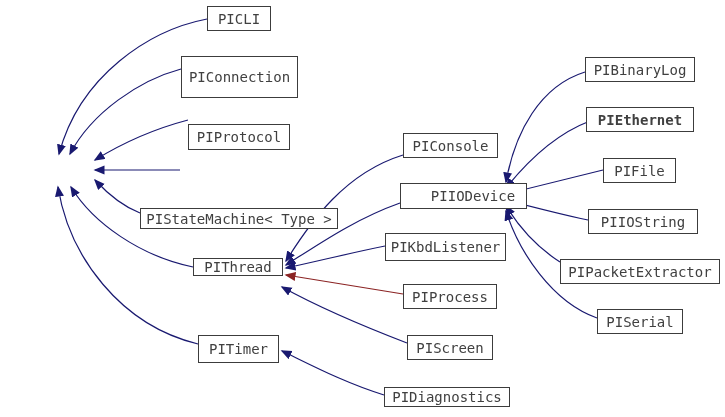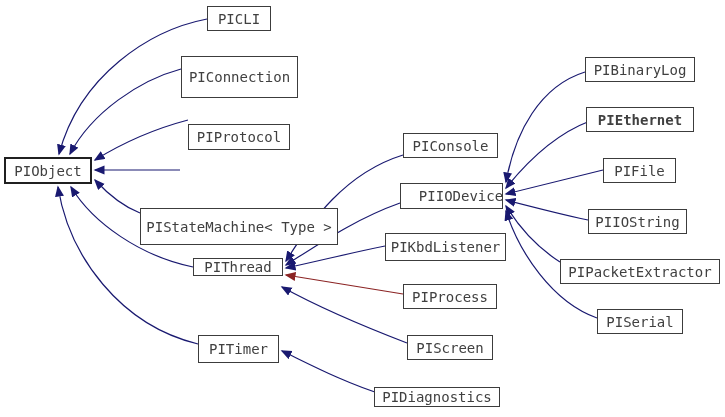--- a/index.html
+++ b/index.html
@@ -69,32 +69,31 @@
       <path d="M407,343 C355,323 311,303 282,287" fill="none" stroke="#191970" stroke-width="1.2" marker-end="url(#arrow-blue)"></path>
       <path d="M585,72 C540,86 515,132 506,182" fill="none" stroke="#191970" stroke-width="1.2" marker-end="url(#arrow-blue)"></path>
       <path d="M590,121 C553,135 526,163 506,188" fill="none" stroke="#191970" stroke-width="1.2" marker-end="url(#arrow-blue)"></path>
       <path d="M603,170 C570,178 538,186 506,194" fill="none" stroke="#191970" stroke-width="1.2" marker-end="url(#arrow-blue)"></path>
       <path d="M588,220 C560,214 533,207 506,200" fill="none" stroke="#191970" stroke-width="1.2" marker-end="url(#arrow-blue)"></path>
       <path d="M560,262 C538,248 519,227 506,206" fill="none" stroke="#191970" stroke-width="1.2" marker-end="url(#arrow-blue)"></path>
       <path d="M597,318 C552,302 519,252 506,211" fill="none" stroke="#191970" stroke-width="1.2" marker-end="url(#arrow-blue)"></path>
       <path d="M384,395 C345,383 311,365 282,351" fill="none" stroke="#191970" stroke-width="1.2" marker-end="url(#arrow-blue)"></path>
     </svg>
 
-<div class="node main" style="left: 4px; top: 157px; width: 88px; height: 27px;">PIObject</div>
     <div class="node" style="left: 207px; top: 6px; width: 64px; height: 25px;">PICLI</div>
     <div class="node" style="left: 181px; top: 56px; width: 117px; height: 42px;">PIConnection</div>
     <div class="node" style="left: 188px; top: 124px; width: 102px; height: 26px;">PIProtocol</div>
-    <div class="node" style="left: 140px; top: 208px; width: 198px; height: 37px;">PIStateMachine&lt; Type &gt;</div>
+    <div class="node" style="left: 140px; top: 208px; width: 198px; height: 21px;">PIStateMachine&lt; Type &gt;</div>
     <div class="node" style="left: 193px; top: 258px; width: 90px; height: 18px;">PIThread</div>
     <div class="node" style="left: 198px; top: 335px; width: 81px; height: 28px;">PITimer</div>
     <div class="node" style="left: 403px; top: 133px; width: 95px; height: 25px;">PIConsole</div>
-    <div class="node" style="left: 400px; top: 183px; width: 103px; height: 26px; padding-left: 19px;">PIIODevice</div>
+    <div class="node" style="left: 400px; top: 183px; width: 127px; height: 26px; padding-left: 19px;">PIIODevice</div>
     <div class="node" style="left: 385px; top: 233px; width: 121px; height: 28px;">PIKbdListener</div>
     <div class="node" style="left: 403px; top: 284px; width: 94px; height: 25px;">PIProcess</div>
     <div class="node" style="left: 407px; top: 335px; width: 86px; height: 25px;">PIScreen</div>
-    <div class="node" style="left: 374px; top: 387px; width: 126px; height: 20px;">PIDiagnostics</div>
+    <div class="node" style="left: 384px; top: 387px; width: 126px; height: 20px;">PIDiagnostics</div>
     <div class="node" style="left: 585px; top: 57px; width: 110px; height: 25px;">PIBinaryLog</div>
     <div class="node" style="left: 586px; top: 107px; width: 108px; height: 25px; font-weight: bold;">PIEthernet</div>
     <div class="node" style="left: 603px; top: 158px; width: 73px; height: 25px; text-align: right;">PIFile</div>
-    <div class="node" style="left: 588px; top: 209px; width: 99px; height: 25px; text-align: center;">PIIOString</div>
+    <div class="node" style="left: 588px; top: 209px; width: 110px; height: 25px; text-align: center;">PIIOString</div>
     <div class="node" style="left: 560px; top: 259px; width: 160px; height: 25px;">PIPacketExtractor</div>
     <div class="node" style="left: 597px; top: 309px; width: 86px; height: 25px;">PISerial</div>
   </div>
 
 </body></html>

